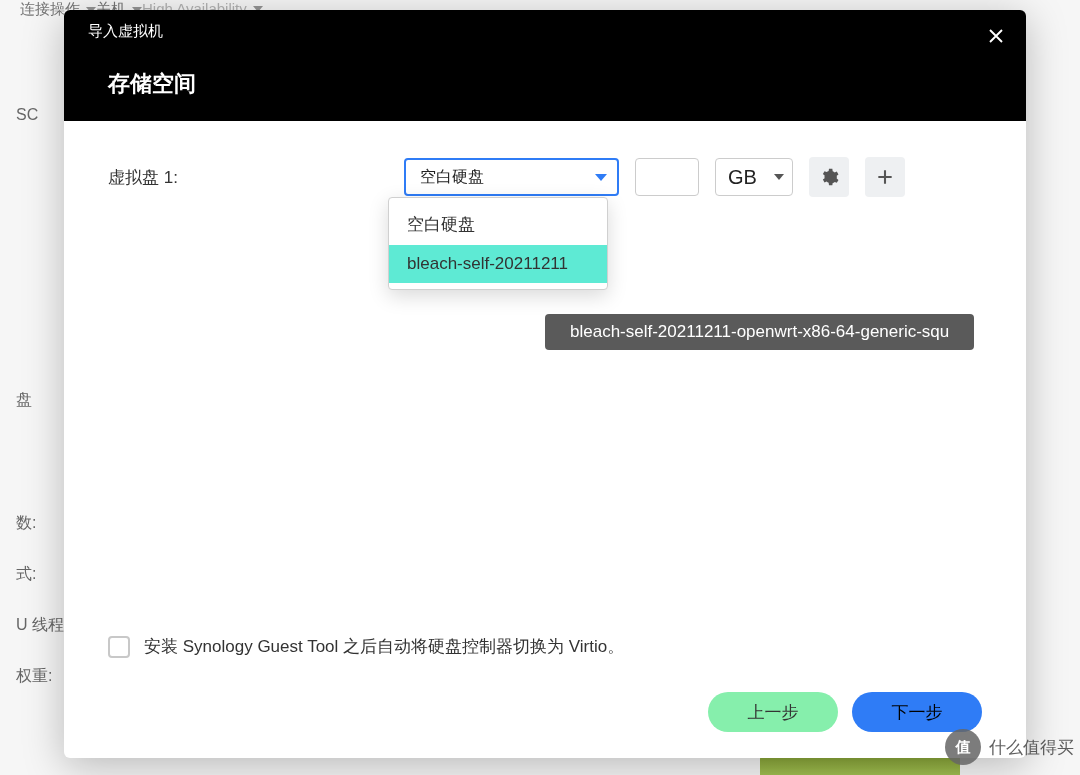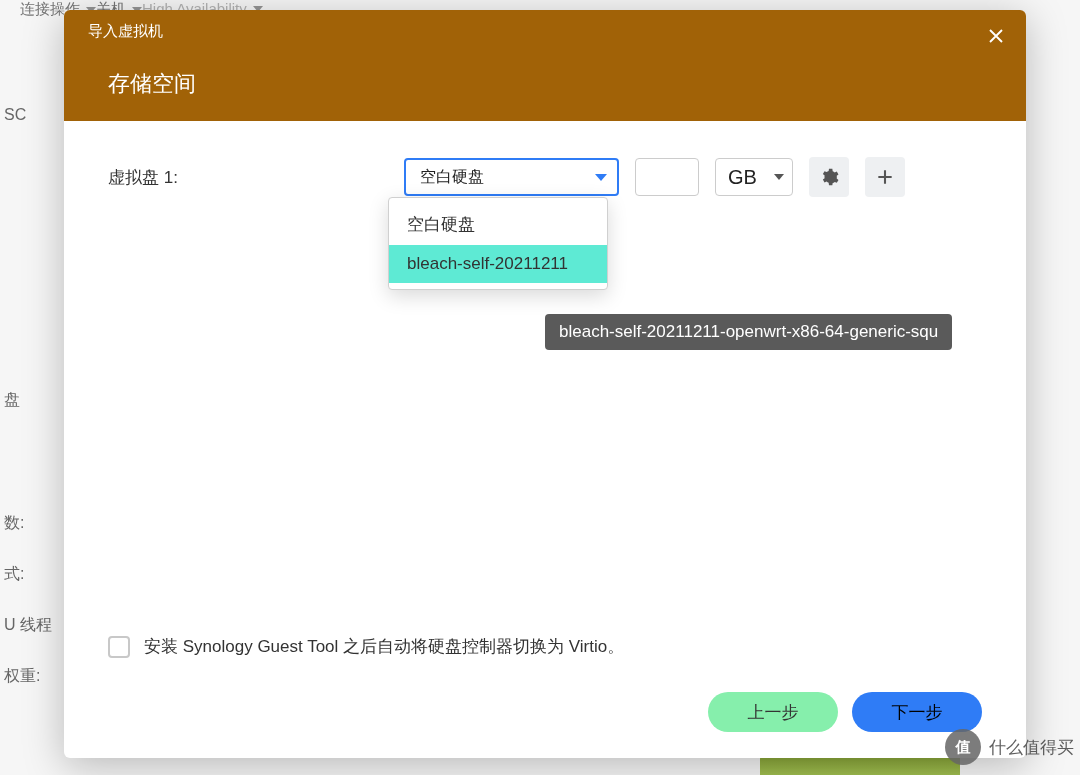--- a/index.html
+++ b/index.html
@@ -25,21 +25,21 @@
     .bg-toolbar .item { display: flex; align-items: center; gap: 4px; }
     .bg-toolbar .caret {
       width: 0; height: 0;
       border-left: 5px solid transparent;
       border-right: 5px solid transparent;
       border-top: 6px solid #888;
       margin-left: 2px;
     }
     .bg-left {
       position: absolute;
-      left: 0; top: 100px;
+      left: 12px; top: 100px;
       width: 60px;
       color: #555;
       font-size: 16px;
     }
     .bg-left div { padding: 6px 4px; text-align: left; }
     .bg-left .sc { padding-bottom: 260px; }
     .modal-overlay {
       position: absolute;
       inset: 0;
       background: rgba(255,255,255,0.1);
@@ -50,34 +50,34 @@
       top: 10px;
       width: 962px;
       height: 748px;
       background: #fff;
       border-radius: 6px;
       box-shadow: 0 8px 40px rgba(0,0,0,0.25);
       display: flex;
       flex-direction: column;
     }
     .modal-header {
-      background: #a16207;
+      background: #000000;
       color: #fff;
       padding: 12px 24px 22px 24px;
       border-radius: 6px 6px 0 0;
       position: relative;
     }
     .modal-subtitle {
       font-size: 15px;
       font-weight: 400;
       margin-bottom: 28px;
     }
     .modal-title {
       font-size: 22px;
-      font-weight: 400;
+      font-weight: 700;
       padding-left: 20px;
     }
     .modal-close {
       position: absolute;
       right: 18px;
       top: 14px;
       width: 24px; height: 24px;
       cursor: pointer;
       display: flex;
       align-items: center;
@@ -180,21 +180,21 @@
       text-overflow: clip;
     }
     .dropdown-item.hover { background: #5eead4; }
     .tooltip {
       position: absolute;
       left: 545px;
       top: 314px;
       background: #5a5a5a;
       color: #fff;
       font-size: 17px;
-      padding: 8px 14px;
+      padding: 8px 25px;
       border-radius: 4px;
       white-space: nowrap;
       z-index: 20;
       max-width: 540px;
       overflow: hidden;
     }
     .modal-footer-area {
       padding: 0 44px 26px 44px;
     }
     .checkbox-row {

